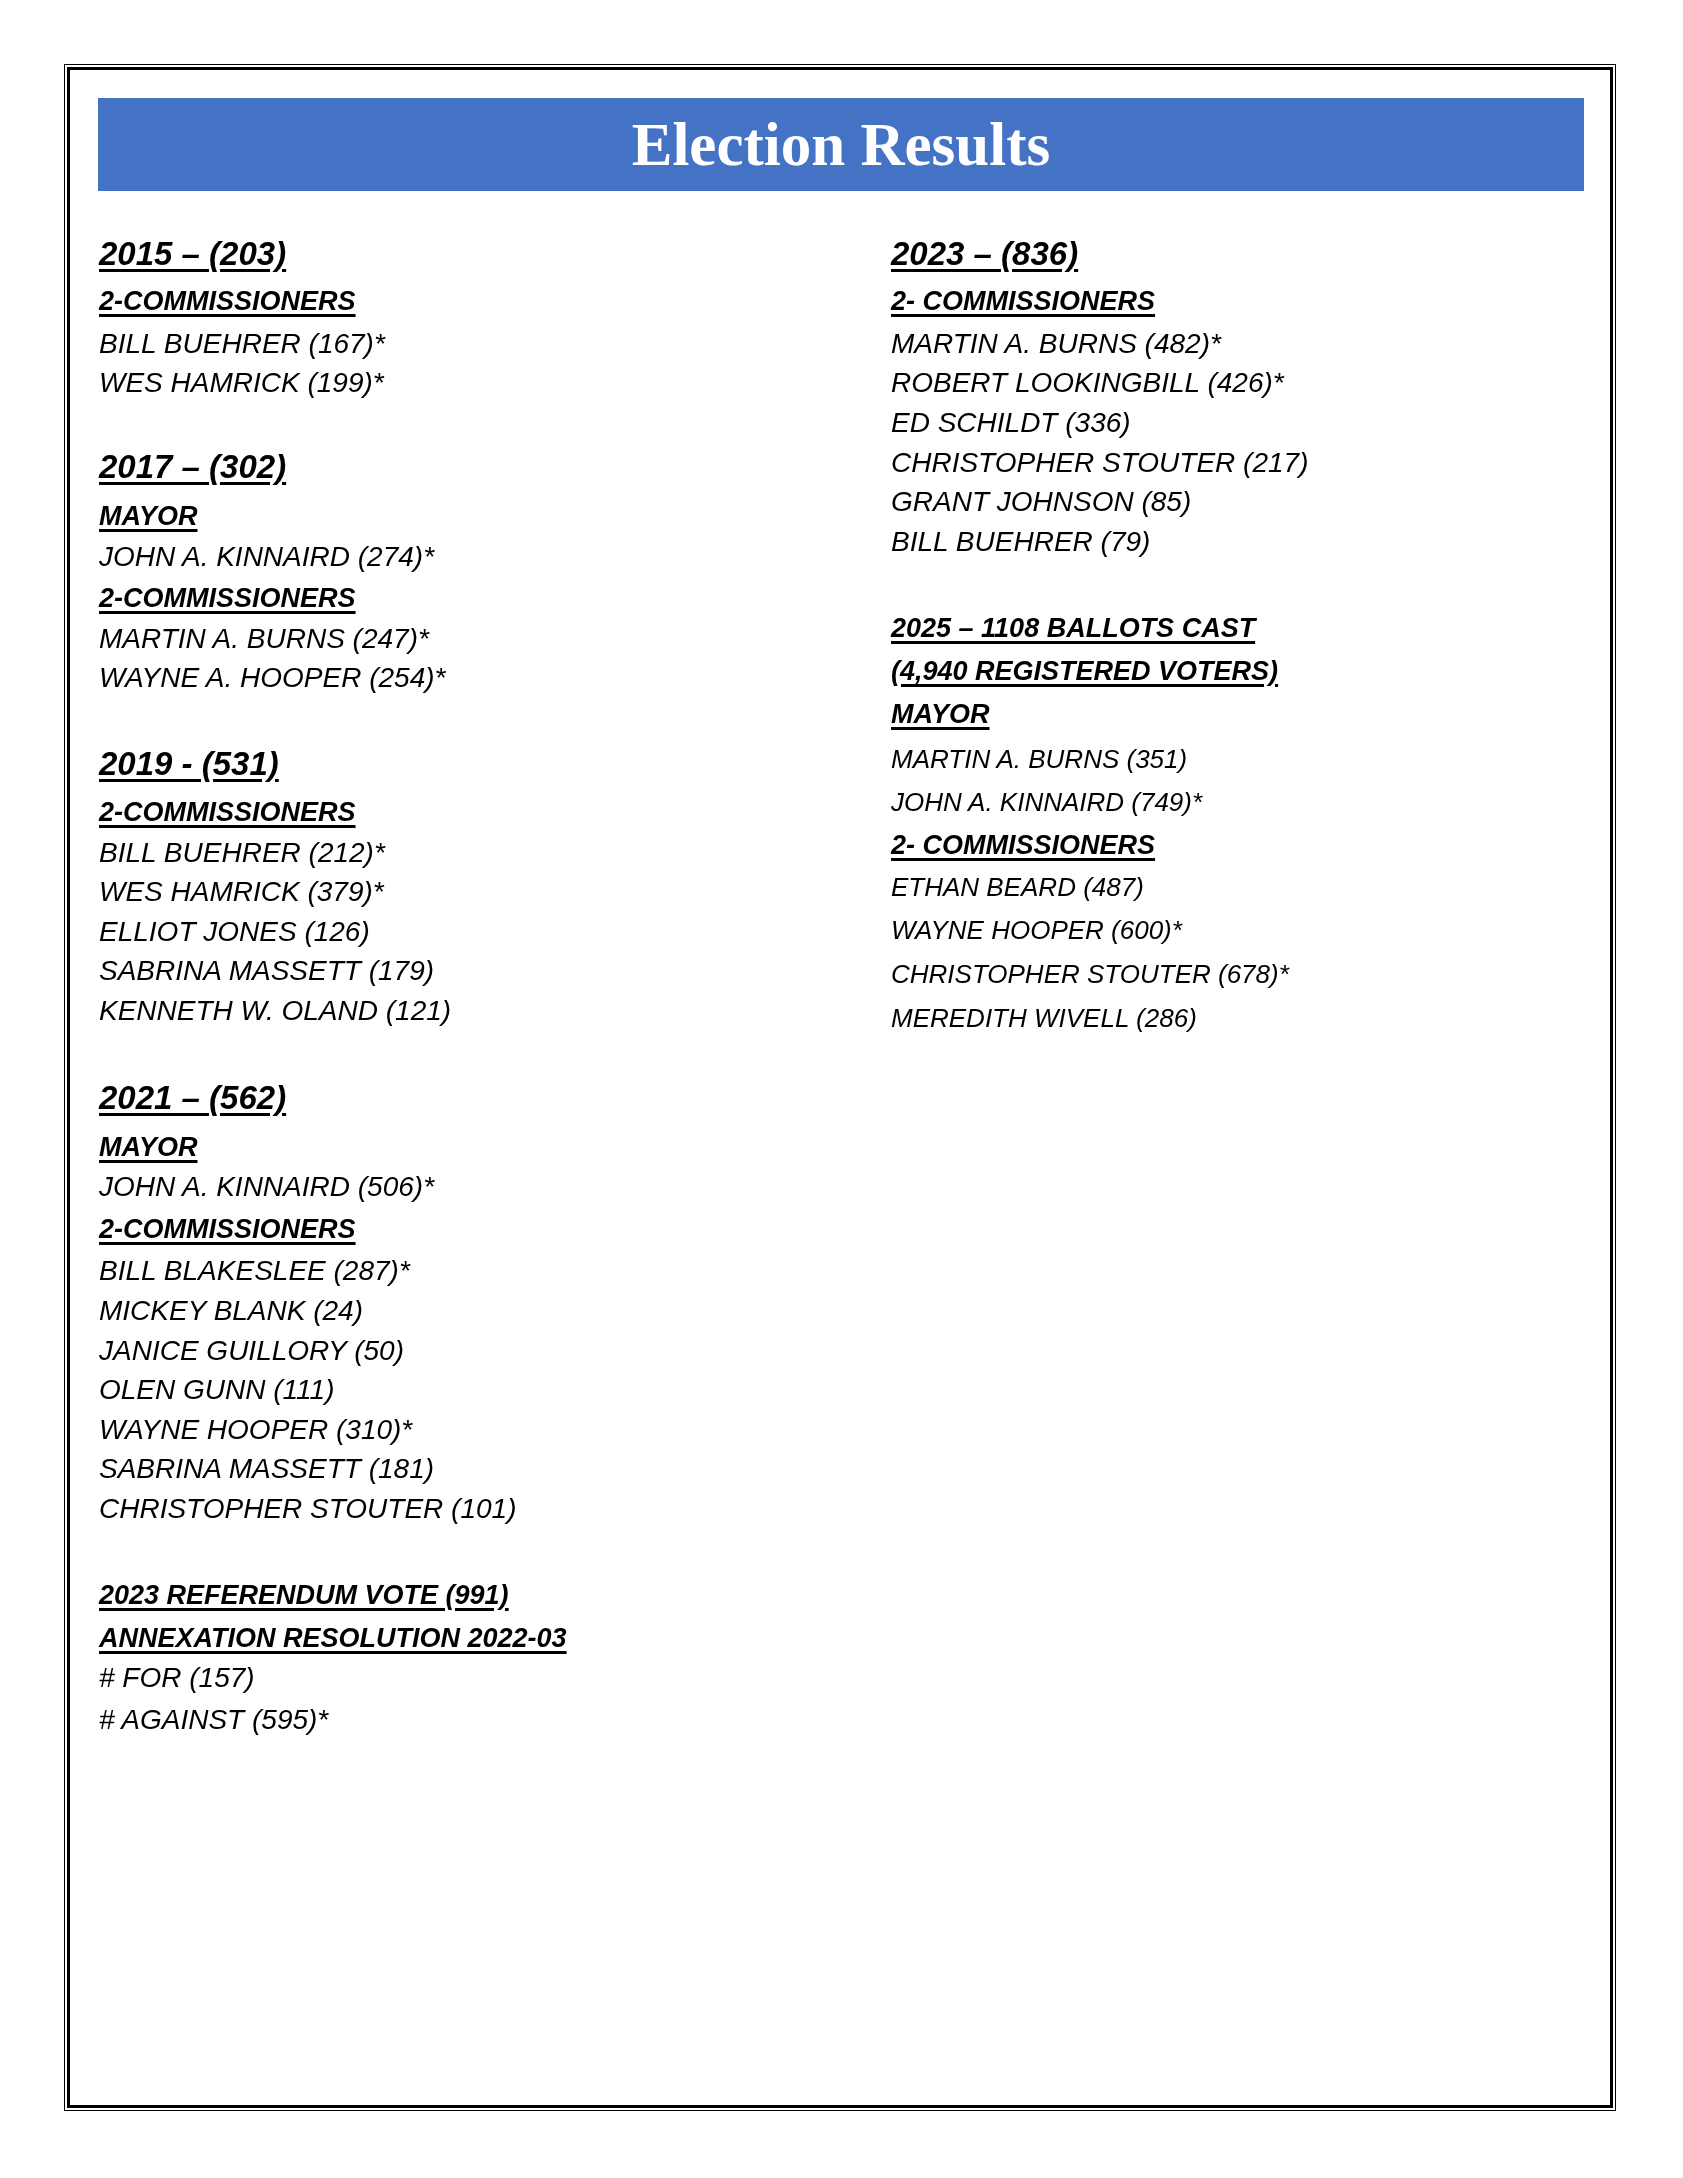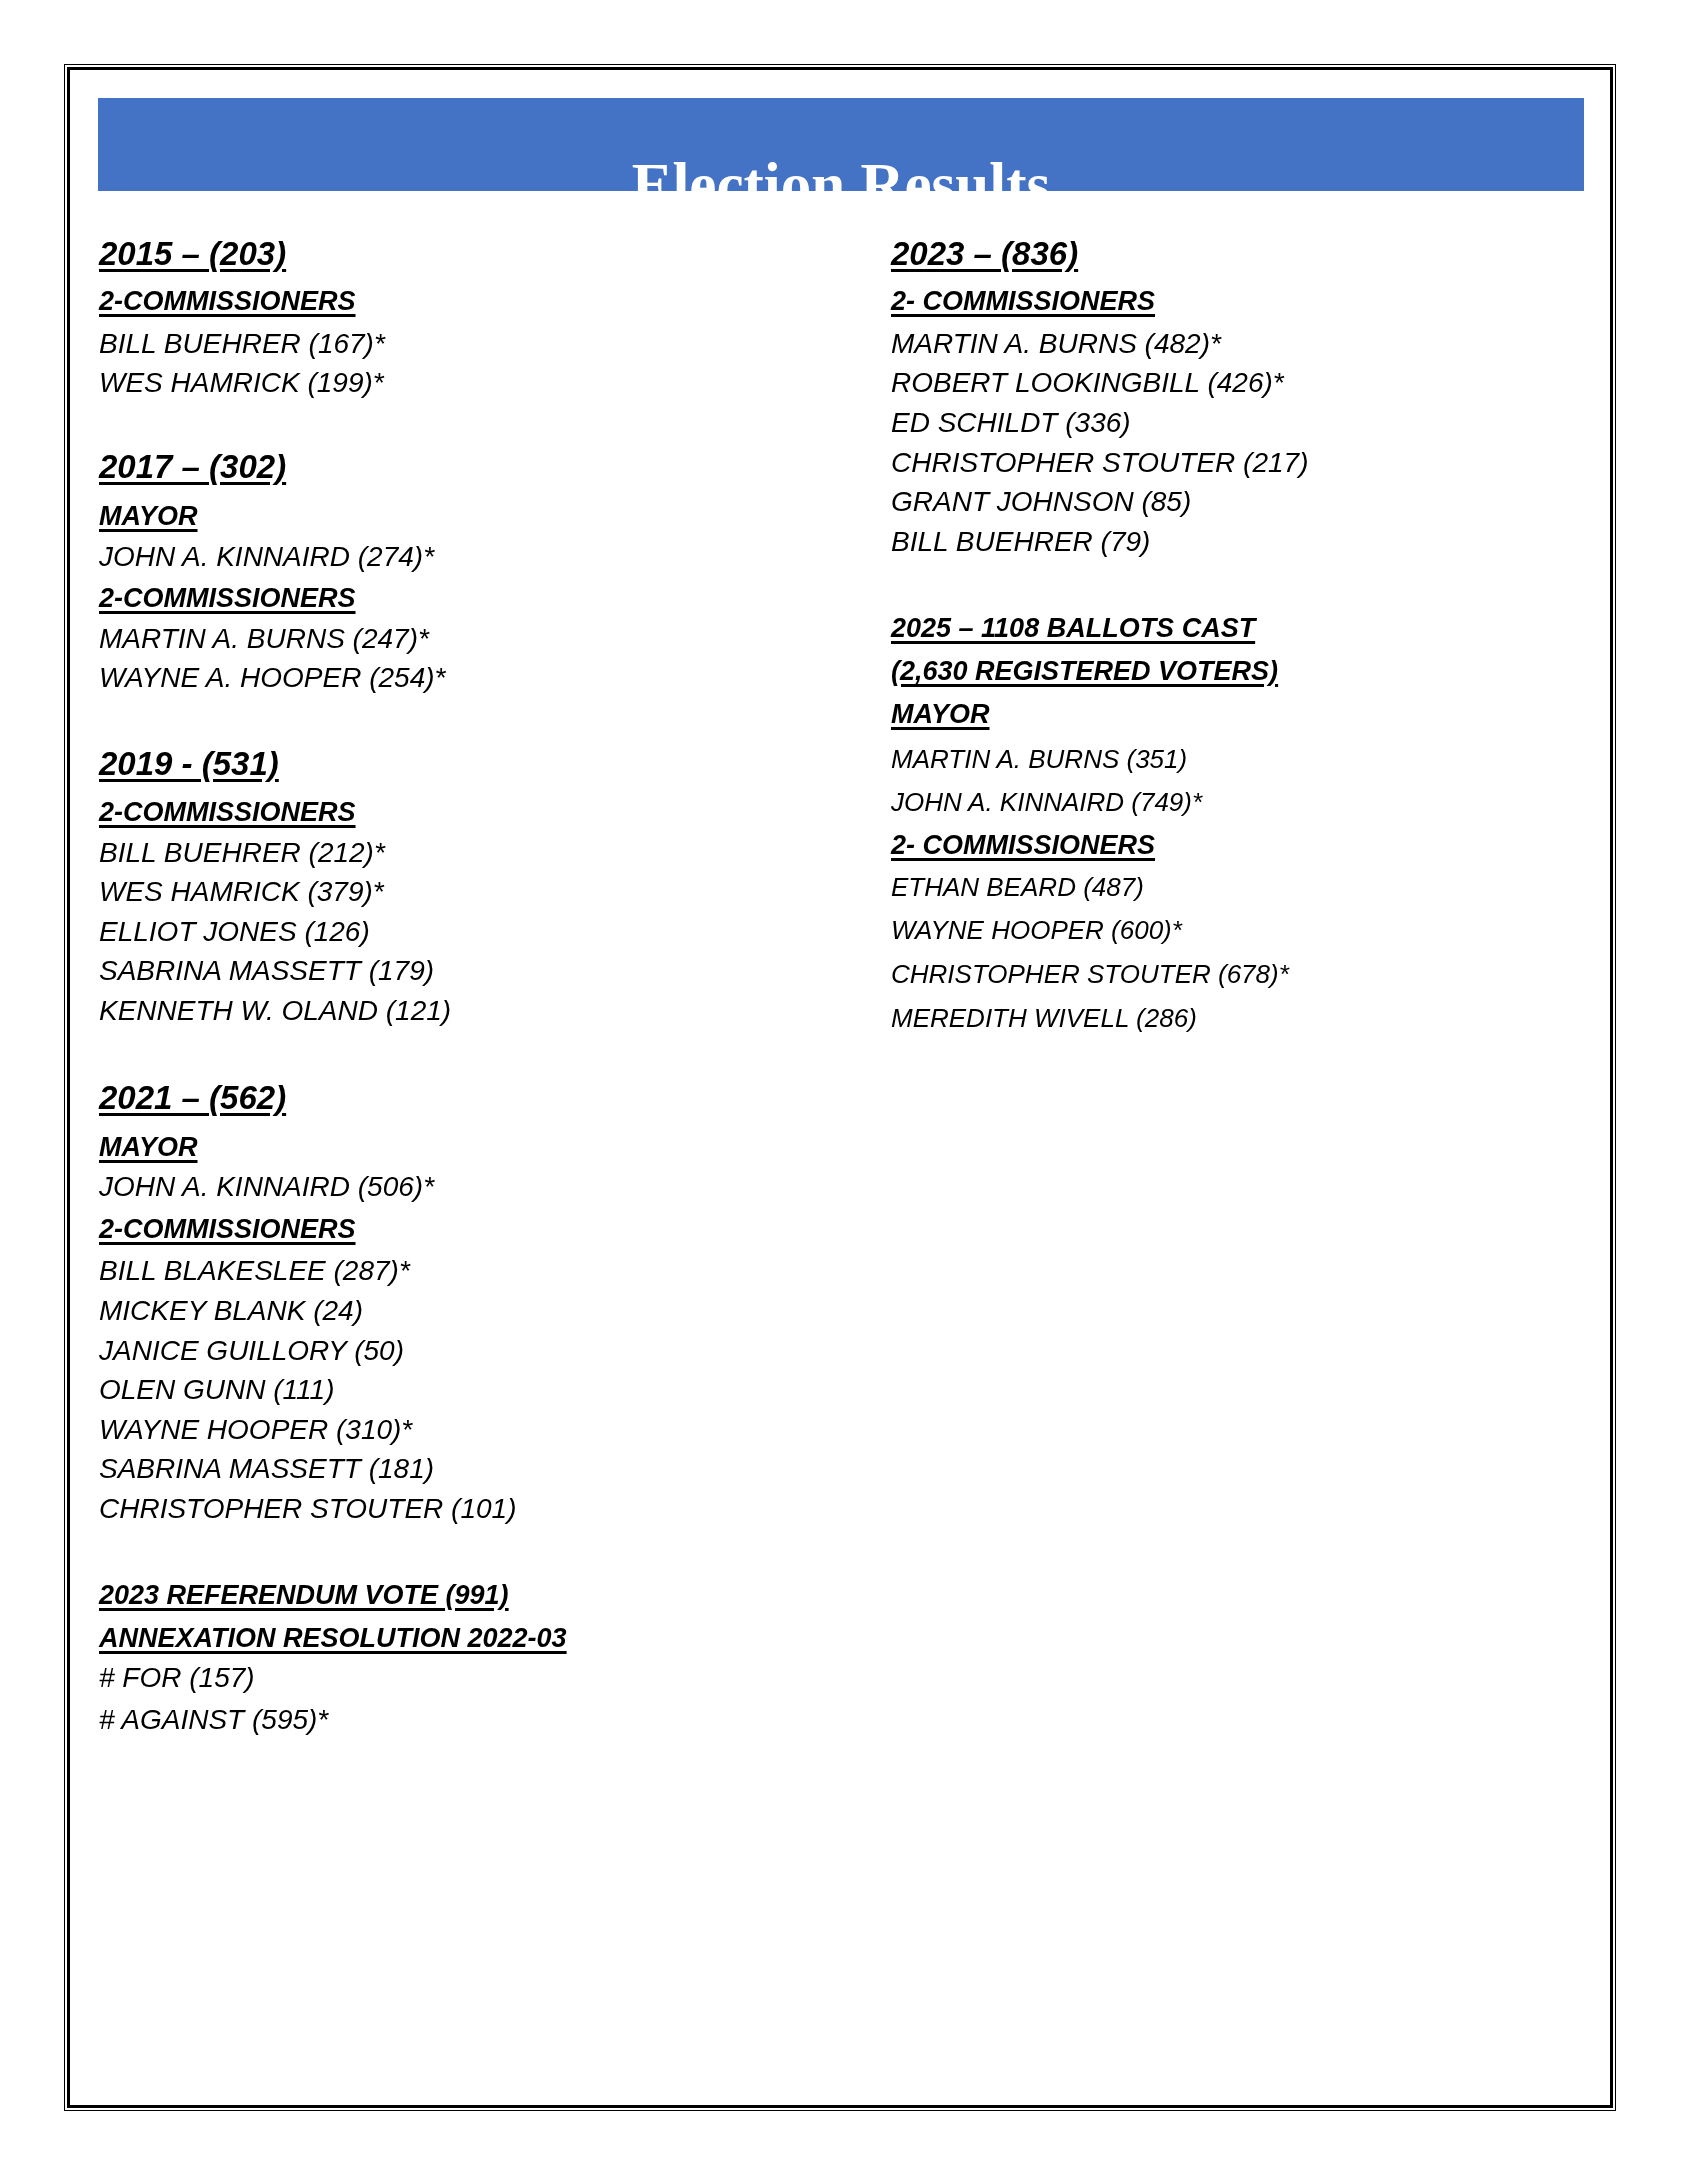--- a/index.html
+++ b/index.html
@@ -43,21 +43,20 @@
     text-align: center;
   }
   .banner-title {
     display: block;
     font-family: "Liberation Serif", serif;
     font-weight: bold;
     font-size: 61px;
     line-height: 93px;
     color: #ffffff;
     white-space: nowrap;
-    margin-top: 40px;
   }
   .ln {
     position: absolute;
     line-height: 40px;
     height: 40px;
     white-space: nowrap;
     font-style: italic;
   }
   .col-l { left: 99px; }
   .col-r { left: 891px; }
@@ -152,21 +151,21 @@
     <div class="ln col-r item" style="top:324px">MARTIN A. BURNS (482)*</div>
     <div class="ln col-r item" style="top:363px">ROBERT LOOKINGBILL (426)*</div>
     <div class="ln col-r item" style="top:403px">ED SCHILDT (336)</div>
     <div class="ln col-r item" style="top:443px">CHRISTOPHER STOUTER (217)</div>
     <div class="ln col-r item" style="top:482px">GRANT JOHNSON (85)</div>
     <div class="ln col-r item" style="top:522px">BILL BUEHRER (79)</div>
   </div>
 
   <div>
     <div class="ln col-r h-sub" style="top:608px">2025 – 1108 BALLOTS CAST</div>
-    <div class="ln col-r h-sub" style="top:651px">(2,630 REGISTERED VOTERS)</div>
+    <div class="ln col-r h-sub" style="top:651px">(4,940 REGISTERED VOTERS)</div>
     <div class="ln col-r h-sub" style="top:694px">MAYOR</div>
     <div class="ln col-r item-lg" style="top:739px">MARTIN A. BURNS (351)</div>
     <div class="ln col-r item-lg" style="top:782px">JOHN A. KINNAIRD (749)*</div>
     <div class="ln col-r h-sub" style="top:825px">2- COMMISSIONERS</div>
     <div class="ln col-r item-lg" style="top:867px">ETHAN BEARD (487)</div>
     <div class="ln col-r item-lg" style="top:910px">WAYNE HOOPER (600)*</div>
     <div class="ln col-r item-lg" style="top:954px">CHRISTOPHER STOUTER (678)*</div>
     <div class="ln col-r item-lg" style="top:998px">MEREDITH WIVELL (286)</div>
   </div>
 

